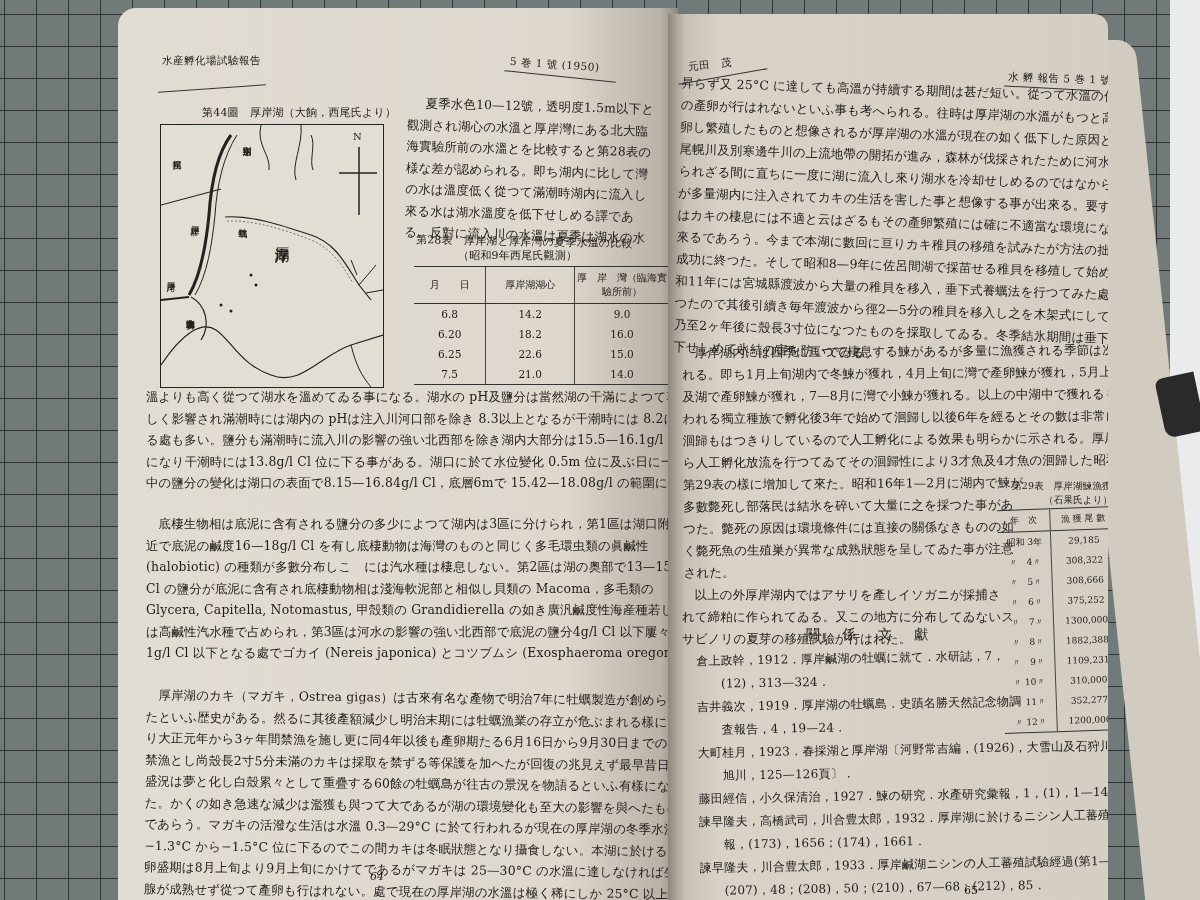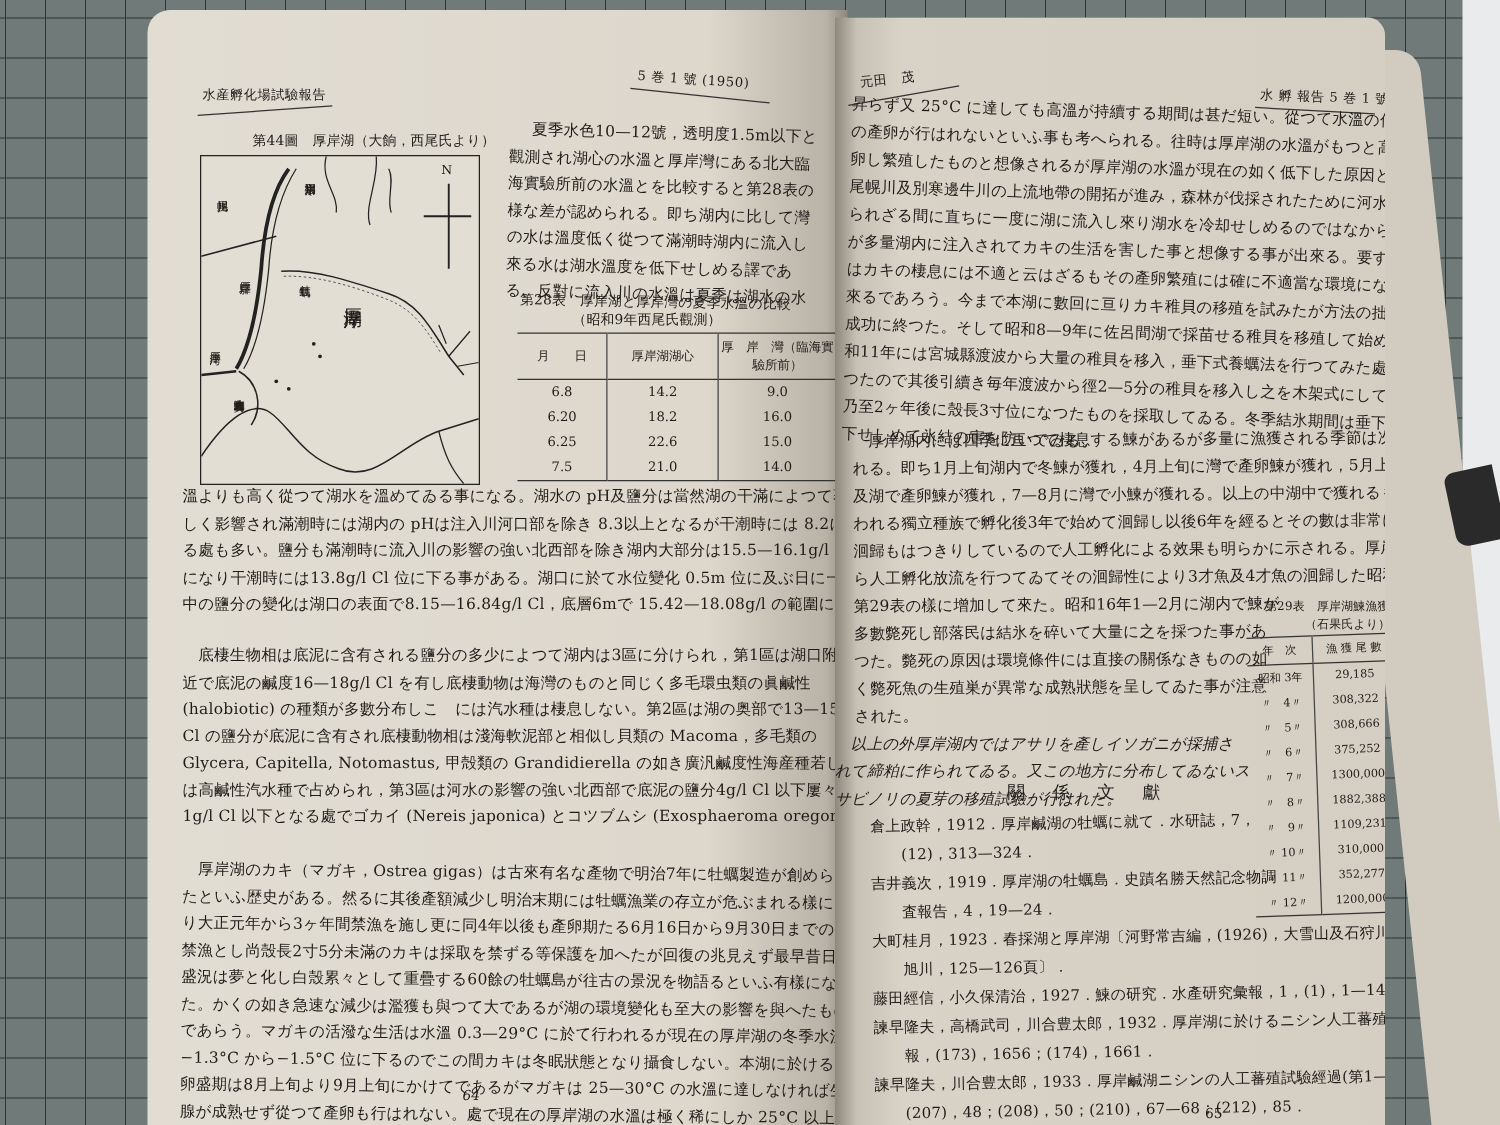--- a/index.html
+++ b/index.html
@@ -77,21 +77,21 @@
   .tbl29 tr:last-child td { border-bottom:1.5px solid #333; }
   .pnum { position:absolute; font-size:11px; }
 </style>
 </head>
 <body>
 
 <div class="mat"></div>
 <div class="mat-right"></div>
 
 <div class="page left">
-  <div class="t hdr" style="left:44px;top:60px;">水産孵化場試驗報告</div>
+  <div class="t hdr" style="left:44px;top:44px;">水産孵化場試驗報告</div>
   <div class="rule" style="left:40px;top:80px;width:108px;transform:rotate(-4deg);"></div>
   <div class="t hdr" style="left:392px;top:48px;transform:rotate(4deg);">5 巻 1 號 (1950)</div>
   <div class="rule" style="left:386px;top:68px;width:112px;transform:rotate(6deg);"></div>
 
   <div class="t caption" style="left:84px;top:97px;">第44圖　厚岸湖（大餉，西尾氏より）</div>
   <div class="map" style="top:116px;">
     <svg width="222" height="262" viewBox="0 0 222 262">
       <path d="M70 10 C55 30 50 60 48 90 C45 120 40 150 28 170" stroke="#222" stroke-width="3" fill="none"></path>
       <path d="M76 10 C62 32 56 60 54 90 C51 120 46 150 34 170" stroke="#222" stroke-width="1" fill="none"></path>
       <path d="M0 80 L60 64" stroke="#222" stroke-width="1.2" fill="none"></path>
@@ -231,21 +231,21 @@
     <div>われる獨立種族で孵化後3年で始めて洄歸し以後6年を經るとその數は非常に減少する。沼鰊は</div>
     <div>洄歸もはつきりしているので人工孵化による效果も明らかに示される。厚岸湖では昭和 3年か</div>
     <div>ら人工孵化放流を行つてゐてその洄歸性により3才魚及4才魚の洄歸した昭和 7年から漁獲高は</div>
     <div>第29表の樣に增加して來た。昭和16年1—2月に湖内で鰊が</div>
     <div>多數斃死し部落民は結氷を碎いて大量に之を採つた事があ</div>
     <div>つた。斃死の原因は環境條件には直接の關係なきものの如</div>
     <div>く斃死魚の生殖巣が異常な成熟狀態を呈してゐた事が注意</div>
     <div>された。</div>
   </div>
 
-  <div class="t body-txt-r" style="left:0;top:570px;font-style:italic;">
+  <div class="t body-txt-r" style="left:14px;top:570px;">
     <div>　以上の外厚岸湖内ではアサリを產しイソガニが採捕さ</div>
     <div>れて締粕に作られてゐる。又この地方に分布してゐないス</div>
     <div>サビノリの夏芽の移殖試驗が行はれた。</div>
   </div>
 
   <div class="t" style="left:344px;top:464px;font-size:9.5px;">第29表　厚岸湖鰊漁獲高</div>
   <div class="t" style="left:376px;top:478px;font-size:9.5px;">（石果氏より）</div>
   <table class="tbl29" style="top:494px;">
     <thead>
         <tr>

